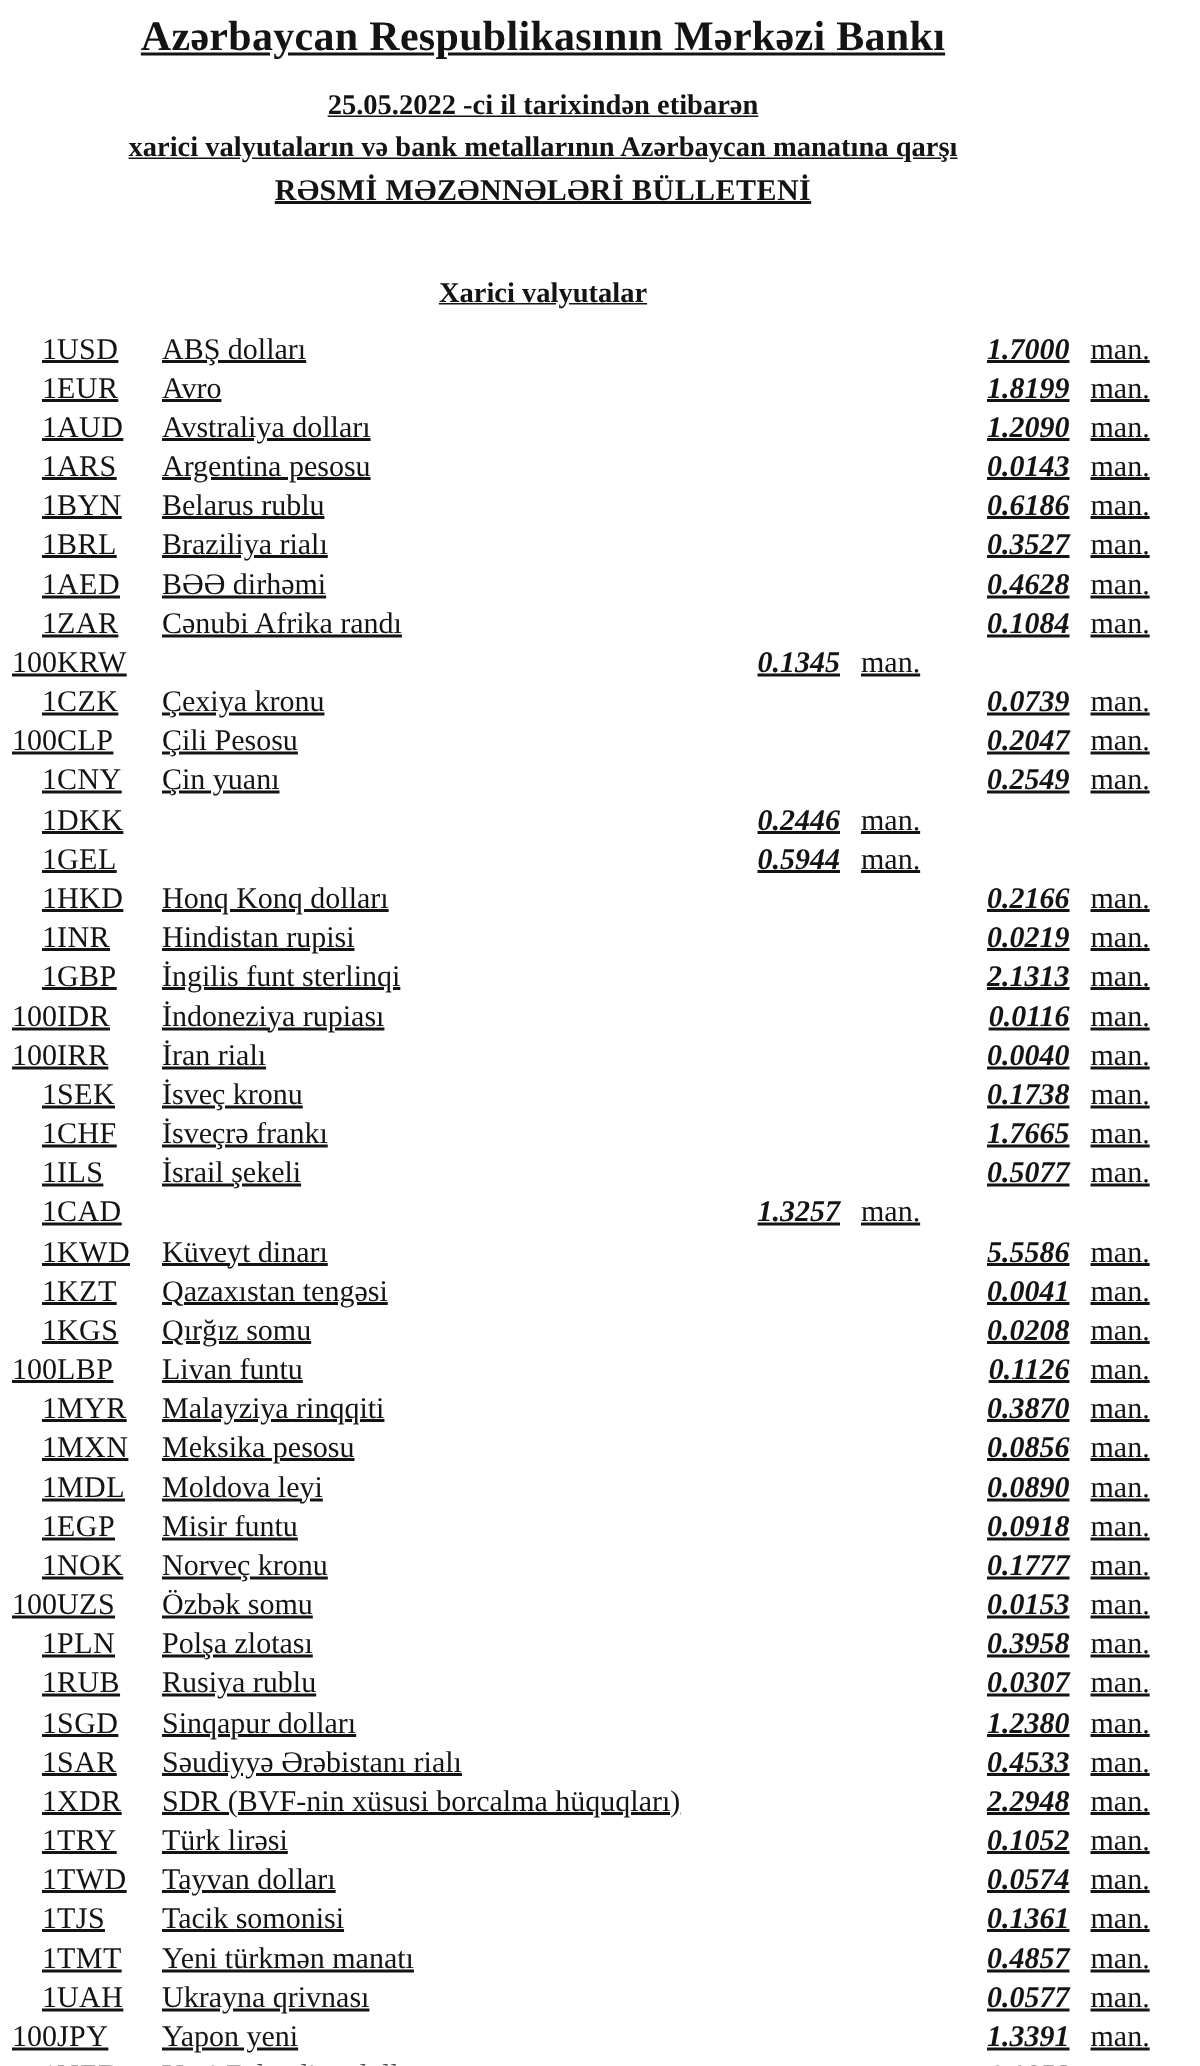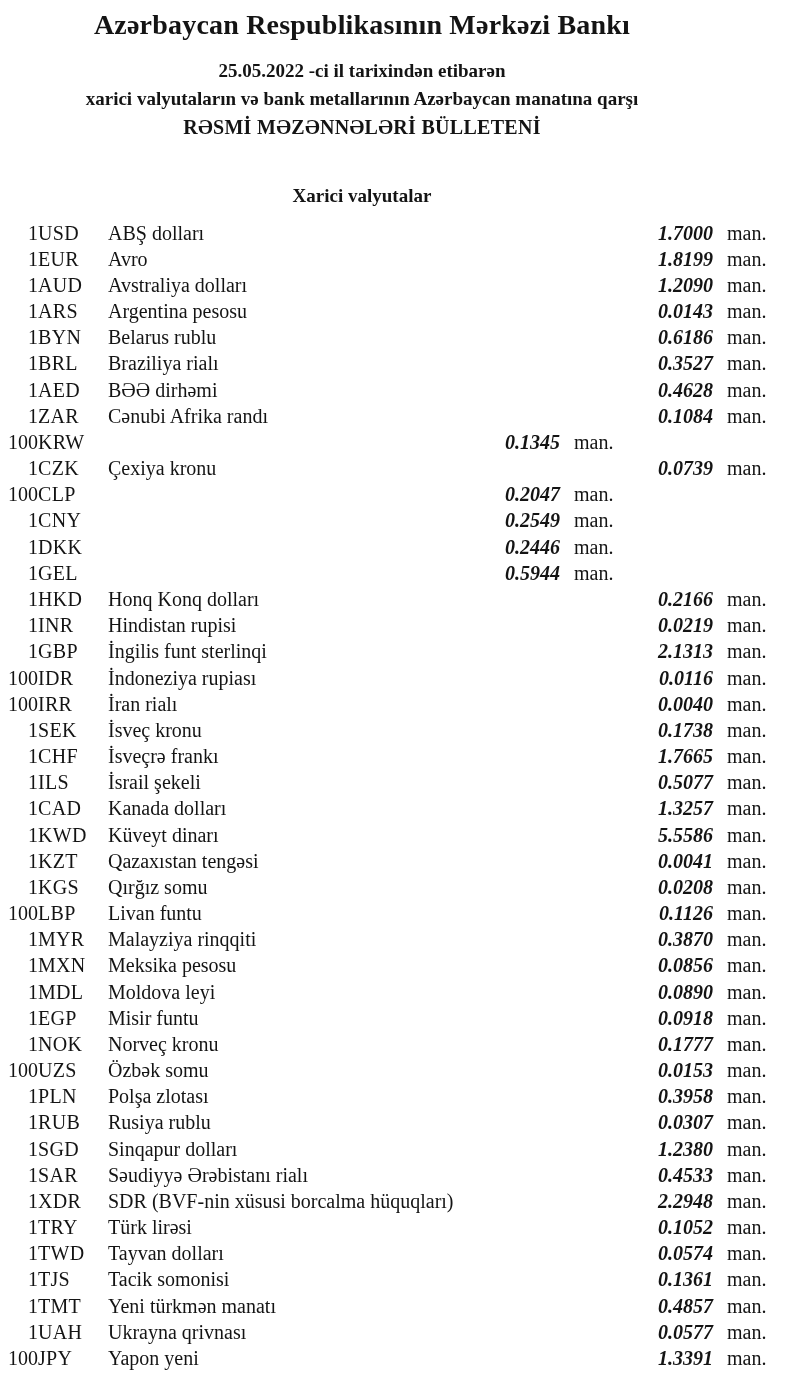--- a/index.html
+++ b/index.html
@@ -3,21 +3,21 @@
 <meta charset="utf-8">
 <style>
   * { box-sizing: border-box; margin: 0; padding: 0; }
   html, body {
     width: 800px; height: 1377px;
     background: #ffffff;
     color: #141414;
     font-family: "Liberation Serif", "DejaVu Serif", serif;
     overflow: hidden;
   }
-  .page { width: 684px; height: 1377px; }
+  .page { width: 684px; height: 1377px; text-decoration: underline; }
 
   
   .header {
     padding-top: 8px;
     margin-left: 40px;   
     text-align: center;
   }
   .page-title {
     font-size: 28px;
     line-height: 34px;
@@ -146,27 +146,29 @@
     <span class="col-nominal">1</span>
     <span class="col-code">CZK</span>
     <span class="col-name">Çexiya kronu</span>
     <span class="col-rate">0.0739</span>
     <span class="col-unit">man.</span>
   </div>
 
   <div class="row">
     <span class="col-nominal">100</span>
     <span class="col-code">CLP</span>
+    <span class="col-name">Çili Pesosu</span>
     <span class="col-rate">0.2047</span>
     <span class="col-unit">man.</span>
   </div>
 
   <div class="row">
     <span class="col-nominal">1</span>
     <span class="col-code">CNY</span>
+    <span class="col-name">Çin yuanı</span>
     <span class="col-rate">0.2549</span>
     <span class="col-unit">man.</span>
   </div>
 
   <div class="row">
     <span class="col-nominal">1</span>
     <span class="col-code">DKK</span>
     <span class="col-rate">0.2446</span>
     <span class="col-unit">man.</span>
   </div>
@@ -238,21 +240,20 @@
     <span class="col-nominal">1</span>
     <span class="col-code">ILS</span>
     <span class="col-name">İsrail şekeli</span>
     <span class="col-rate">0.5077</span>
     <span class="col-unit">man.</span>
   </div>
 
   <div class="row">
     <span class="col-nominal">1</span>
     <span class="col-code">CAD</span>
-    <span class="col-name">Kanada dolları</span>
     <span class="col-rate">1.3257</span>
     <span class="col-unit">man.</span>
   </div>
 
   <div class="row">
     <span class="col-nominal">1</span>
     <span class="col-code">KWD</span>
     <span class="col-name">Küveyt dinarı</span>
     <span class="col-rate">5.5586</span>
     <span class="col-unit">man.</span>

